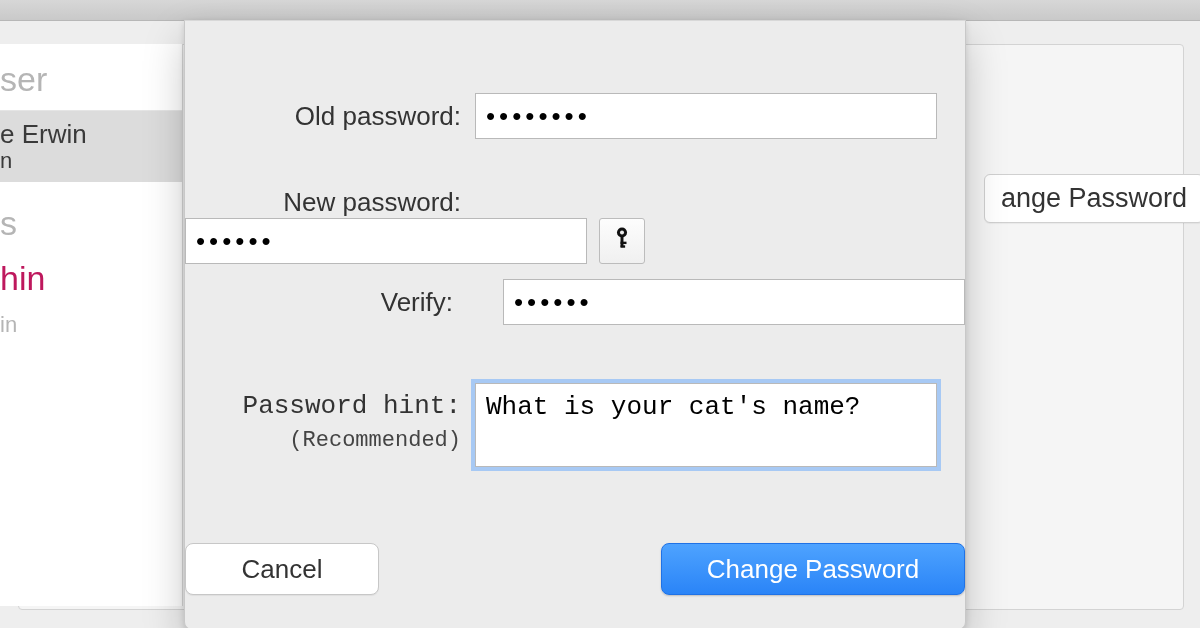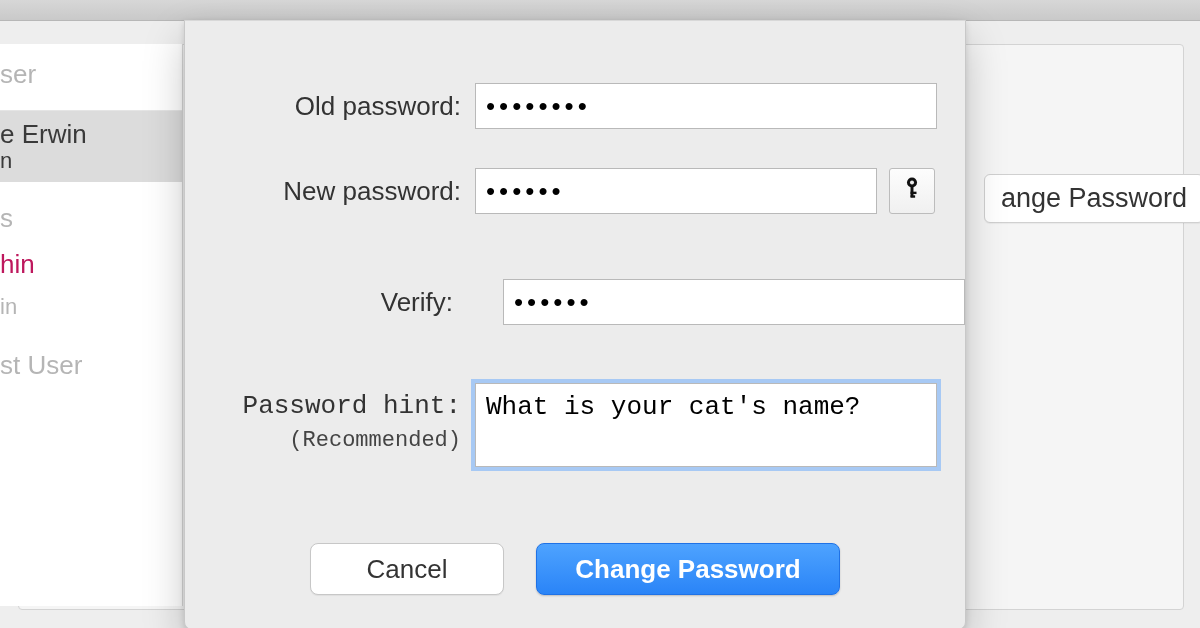--- a/index.html
+++ b/index.html
@@ -38,21 +38,21 @@
   .bg-sidebar {
     position: absolute;
     left: 0; top: 44px;
     width: 182px; height: 562px;
     background: #fff;
     border-right: 1px solid #d9d9d9;
   }
   .bg-sidebar .item {
     padding: 8px 8px 8px 0;
     color: #b5b5b5;
-    font-size: 26px;
+    font-size: 34px;
     line-height: 1.15;
     white-space: nowrap;
   }
   .bg-sidebar .sub {
     font-size: 22px;
     margin-top: -2px;
   }
   .bg-sidebar .selected {
     background: #dcdcdc;
     color: #3a3a3a;
@@ -146,21 +146,21 @@
     border-radius: 3px;
   }
   .key-btn svg { width: 22px; height: 26px; fill: #111; }
 
   
   .button-row {
     position: absolute;
     left: 0; bottom: 34px;
     width: 100%;
     display: flex;
-    justify-content: center;
+    justify-content: space-between;
     gap: 32px;
   }
   .btn {
     height: 50px;
     border-radius: 8px;
     font-size: 26px;
     padding: 0 26px;
     border: 1px solid #c7c7c7;
     background: #ffffff;
     color: #333;
@@ -169,21 +169,20 @@
     justify-content: center;
     min-width: 140px;
     box-shadow: 0 1px 1px rgba(0,0,0,.06);
   }
   .btn.primary {
     background: linear-gradient(#4ea3ff, #2a84f7);
     border: 1px solid #1f72e6;
     color: #fff;
     min-width: 250px;
     box-shadow: 0 1px 2px rgba(0,0,0,.2);
-    font-weight: bold;
   }
 </style>
 </head>
 <body>
 
 <div class="bg-window">
   <div class="bg-titlebar"></div>
   <div class="bg-inner"></div>
 
   <div class="bg-sidebar">
@@ -192,36 +191,35 @@
     </div>
     <div class="selected">
       <div>e Erwin</div>
       <div class="sub">n</div>
     </div>
     <div style="height:14px"></div>
     <div class="item">s</div>
     <div class="item" style="color:#be185d">hin</div>
     <div class="item sub">in</div>
     <div style="height:16px"></div>
-    <div class="item">st User</div>
   </div>
 
   <div class="bg-change-btn">ange Password</div>
 </div>
 
 <div class="sheet">
 
-  <div class="row" style="top:62px;">
+  <div class="row" style="top:72px;">
     <div class="label">Old password:</div>
     <div class="field-wrap">
       <input type="text" class="text" value="••••••••" style="">
     </div>
   </div>
 
-  <div class="row" style="top:147px;">
+  <div class="row" style="top:158px;flex-direction:column;">
     <div class="label">New password:</div>
     <div class="field-wrap">
       <input type="text" class="text" style="width: 402px;" value="••••••">
       <div class="key-btn">
         <span>
           <svg viewBox="0 0 24 28">
             <circle cx="12" cy="8" r="5.5"></circle>
             <circle cx="12" cy="8" r="2.2" fill="#ececec"></circle>
             <rect x="10.4" y="12" width="3.2" height="12"></rect>
             <rect x="10.4" y="18" width="6.5" height="2.6"></rect>

